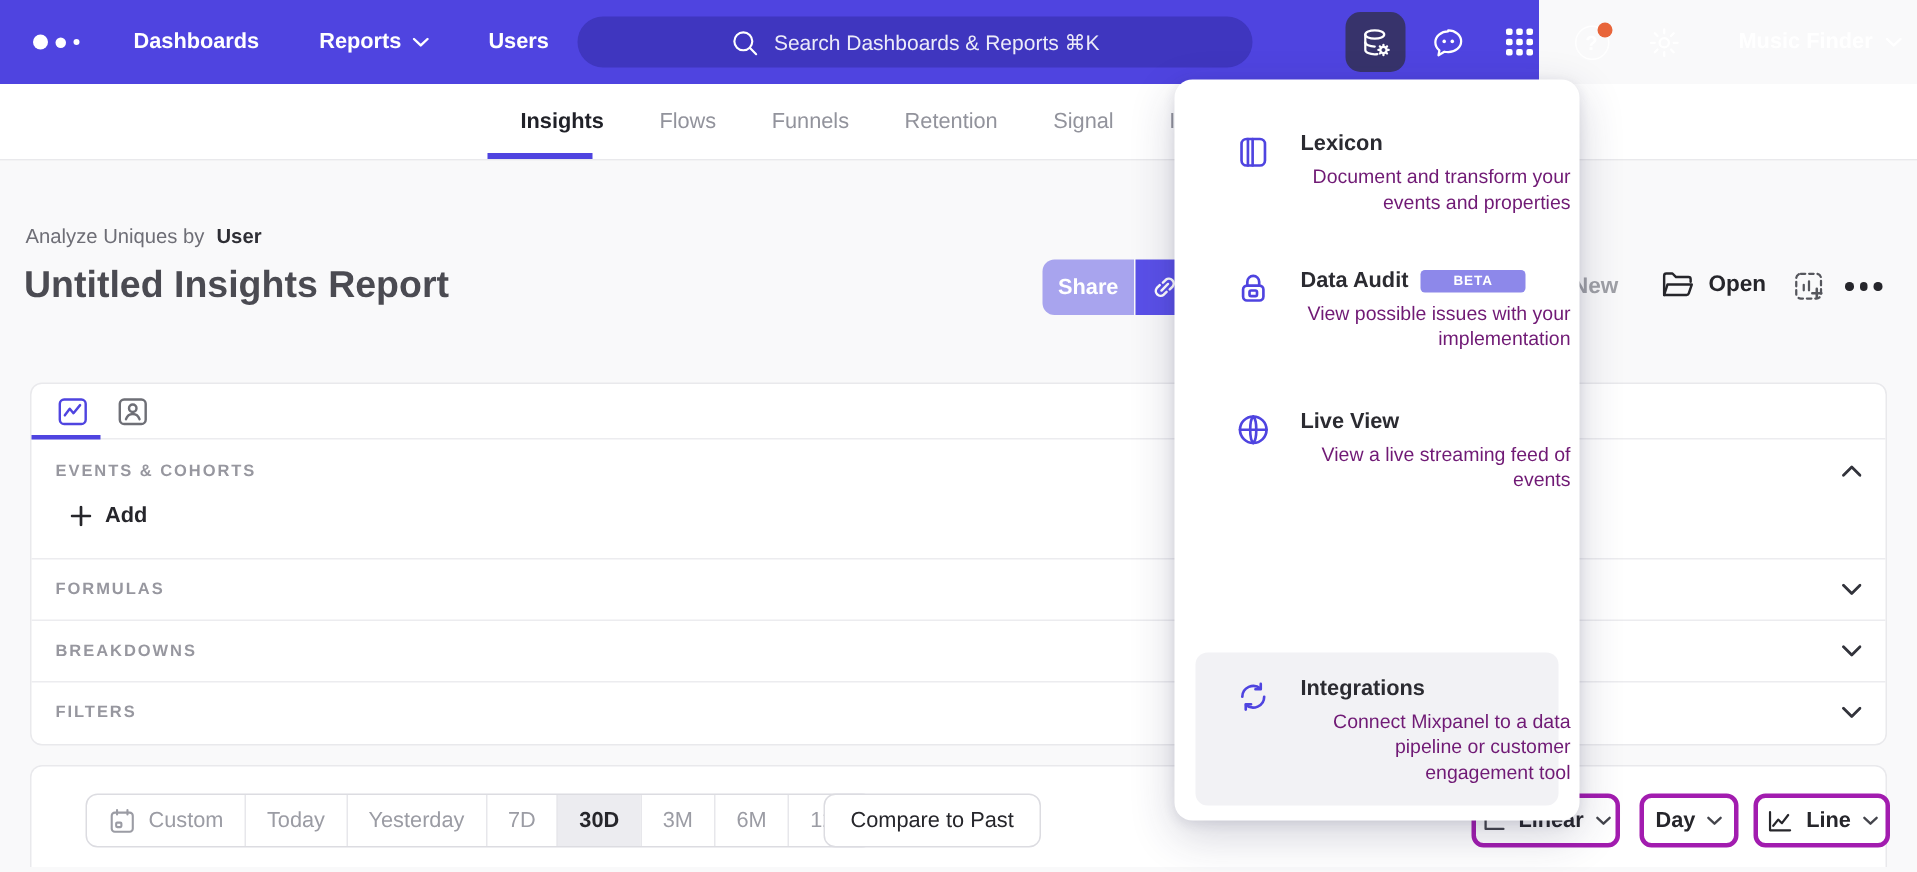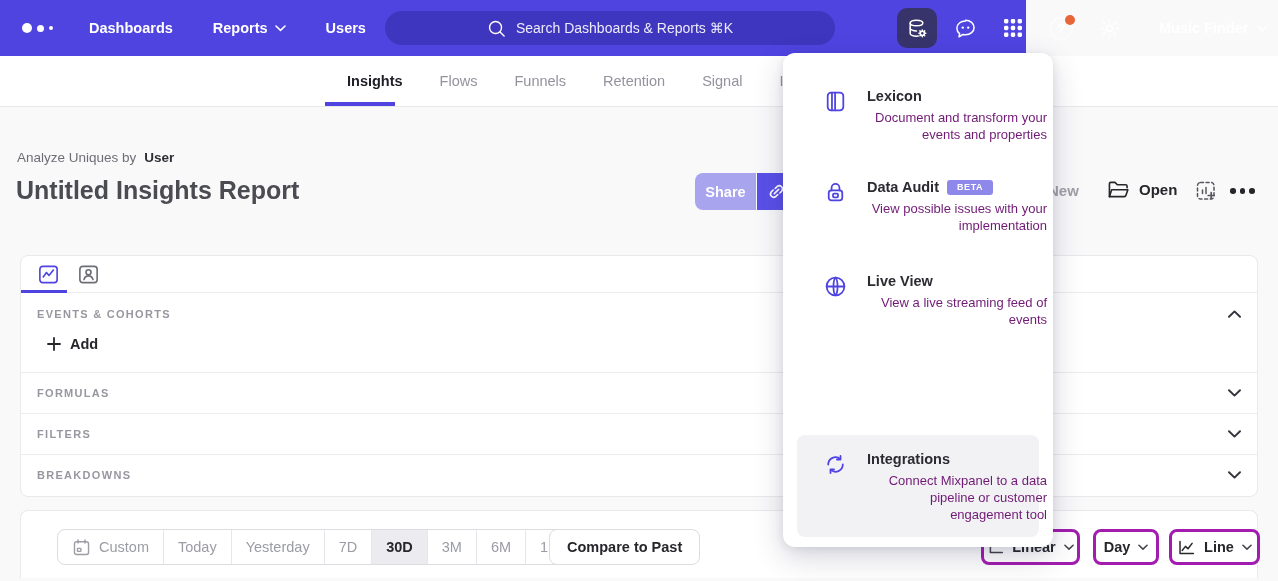--- a/index.html
+++ b/index.html
@@ -73,41 +73,41 @@
   
   .datebar { position:absolute; left:20px; top:510px; width:1238px; height:68px; background:#fff;
              border:1px solid #e9e9ec; border-bottom:none; border-radius:8px 8px 0 0; z-index:4; }
   .range-group { position:absolute; left:36px; top:18px; height:36px; display:flex; border:1px solid #dcdce1;
                  border-radius:8px; overflow:hidden; background:#fff; }
   .range-btn { display:flex; align-items:center; gap:8px; padding:0 14px; font-size:14.5px; color:#9b9ca4;
                border-left:1px solid #e7e7eb; cursor:pointer; white-space:nowrap; }
   .range-btn:first-child { border-left:none; }
   .range-btn.selected { background:var(--selected-range,#ececf0); color:#26262b; font-weight:700; }
   .compare-btn { position:absolute; left:528px; top:18px; height:36px; padding:0 17px; border:1px solid #dcdce1;
-                 border-radius:8px; display:flex; align-items:center; font-size:14.5px; font-weight:700;
+                 border-radius:8px; display:flex; align-items:center; font-size:14.5px; font-weight:400;
                  color:#26262b; background:#fff; cursor:pointer; }
   .ctrl-btn { position:absolute; top:18px; height:36px; border:3px solid #a21caf; border-radius:8px; background:#fff;
               display:flex; align-items:center; justify-content:center; gap:8px; padding:0 12px; font-size:14.5px;
               font-weight:600; color:#26262b; cursor:pointer; white-space:nowrap; }
   .ctrl-scale { left:960px; width:99px; }
   .ctrl-interval { left:1072px; width:66px; }
   .ctrl-charttype { left:1148px; width:91px; }
 
   
   .tools-menu { position:absolute; left:783px; top:53px; width:270px; height:494px; background:#fff;
                 border-radius:12px; box-shadow:0 10px 30px rgba(40,40,80,0.20), 0 2px 8px rgba(40,40,80,0.10);
                 z-index:50; }
   .menu-item { position:absolute; left:14px; width:242px; padding:10px 12px 10px 26px; display:flex; gap:18px;
                border-radius:8px; cursor:pointer; }
   .menu-item.highlighted { background:#f2f2f5; }
   .menu-icon { width:26px; flex-shrink:0; padding-top:1px; }
   .menu-title { font-size:14.5px; font-weight:700; color:#2b2b31; display:flex; align-items:center; gap:8px; }
   .menu-desc { margin-top:5px; font-size:13px; line-height:1.32; color:#701a75; width:180px;text-align:right; }
   .beta-badge { background:var(--badge,#8d88ea); color:#fff; font-size:9px; font-weight:700; letter-spacing:0.6px;
-                padding:3px 10px; border-radius:3px; line-height:1; }
+                padding:3px 22px; border-radius:3px; line-height:1; }
   .mi-1{ top:25px; } .mi-2{ top:116px; } .mi-3{ top:210px; } .mi-4{ top:300px; }
   .mi-5{ top:382px; padding-top:16px; padding-bottom:14px; }
 
   svg { display:block; }
 </style>
 </head>
 <body>
 
 <div class="topnav">
   <div class="logo">
@@ -312,29 +312,29 @@
 
   <div class="qp-section">
     <span class="qp-label">FORMULAS</span>
     <span>
       <svg width="13" height="8" viewBox="0 0 13 8">
           <path d="M1 1.2l5.5 5.4L12 1.2" fill="none" stroke="#33343c" stroke-width="1.9" stroke-linecap="round" stroke-linejoin="round"></path>
         </svg>
     </span>
   </div>
   <div class="qp-section">
-    <span class="qp-label">FILTERS</span>
+    <span class="qp-label">BREAKDOWNS</span>
     <span>
       <svg width="13" height="8" viewBox="0 0 13 8">
           <path d="M1 1.2l5.5 5.4L12 1.2" fill="none" stroke="#33343c" stroke-width="1.9" stroke-linecap="round" stroke-linejoin="round"></path>
         </svg>
     </span>
   </div>
   <div class="qp-section">
-    <span class="qp-label">BREAKDOWNS</span>
+    <span class="qp-label">FILTERS</span>
     <span>
       <svg width="13" height="8" viewBox="0 0 13 8">
           <path d="M1 1.2l5.5 5.4L12 1.2" fill="none" stroke="#33343c" stroke-width="1.9" stroke-linecap="round" stroke-linejoin="round"></path>
         </svg>
     </span>
   </div>
 </div>
 
 <div class="datebar">
   <div class="range-group">

